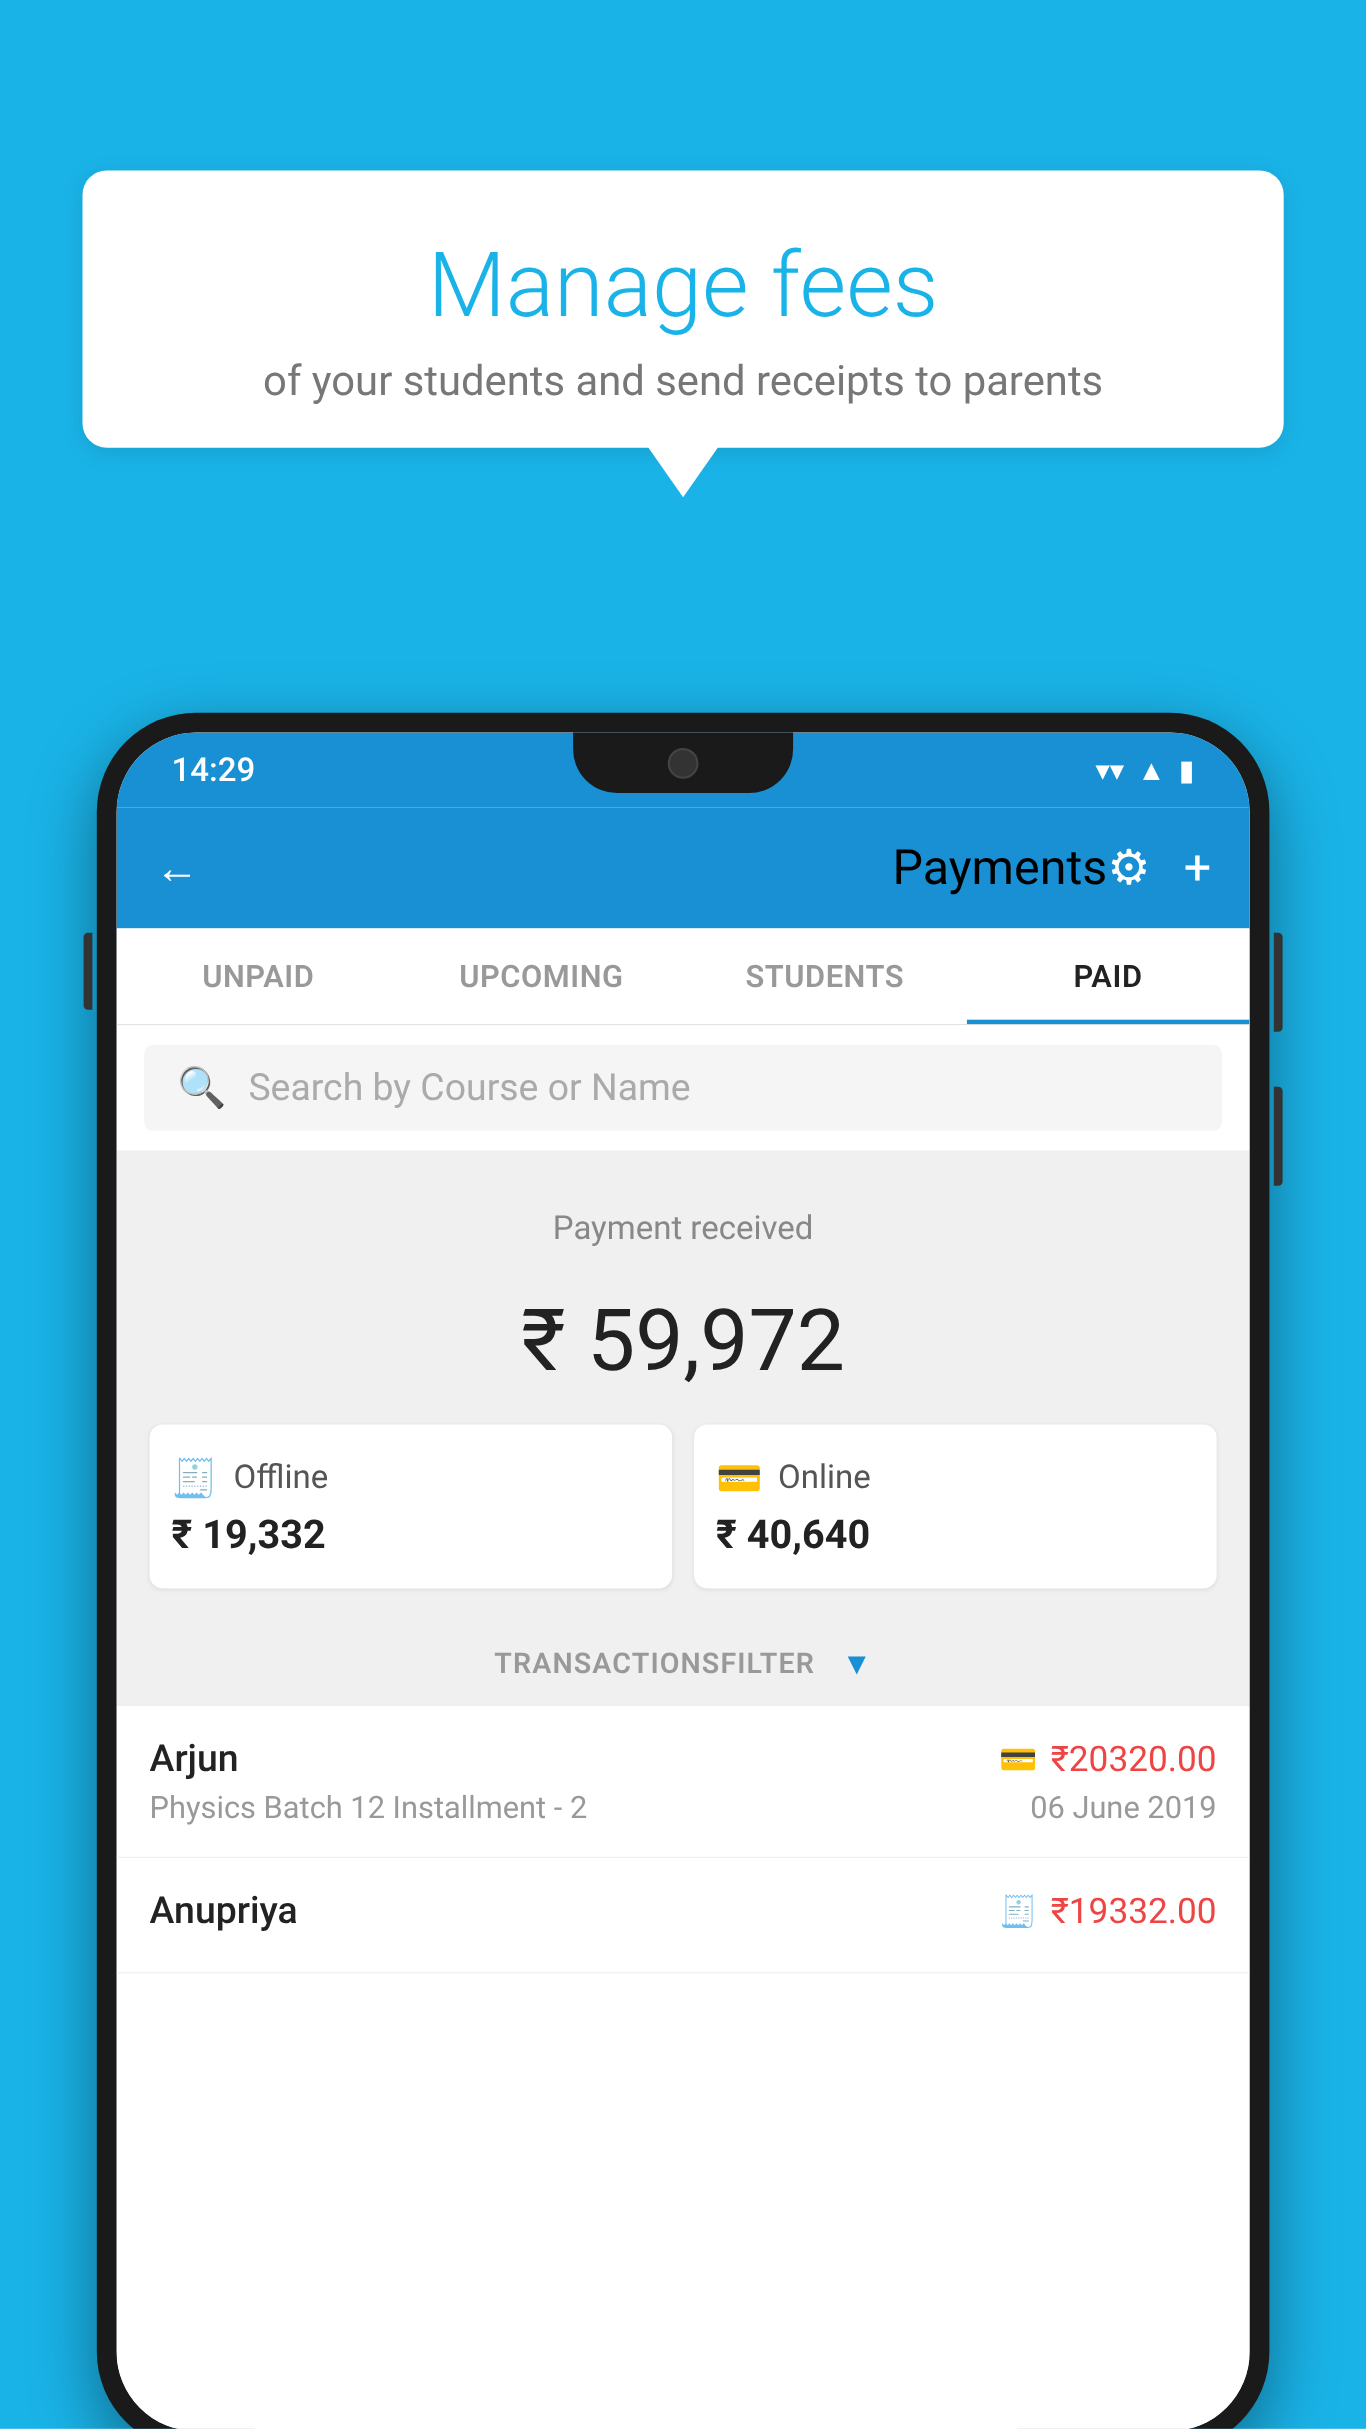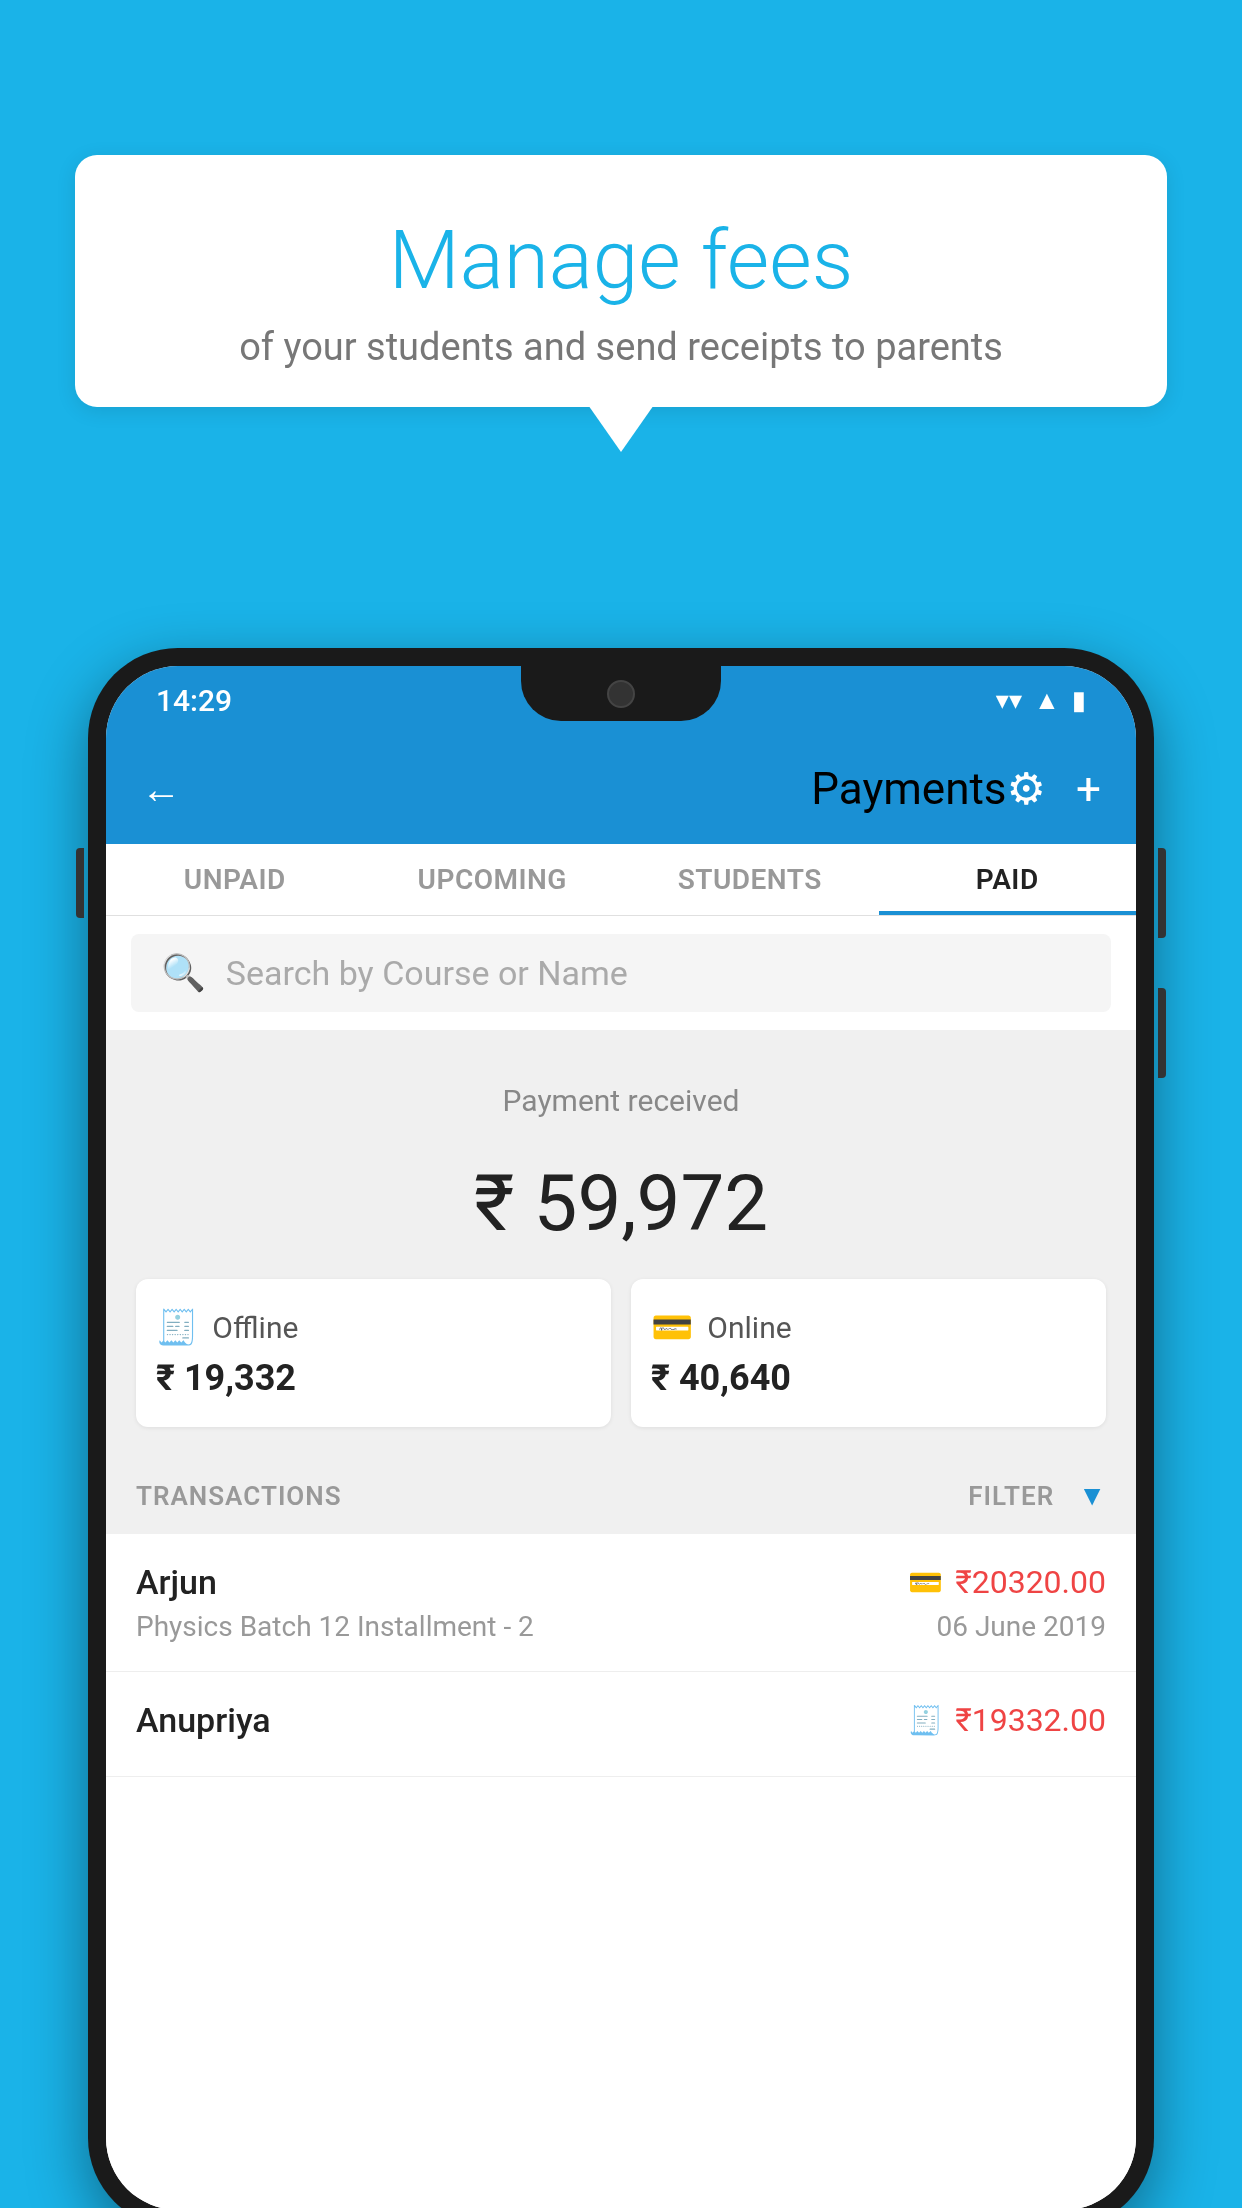--- a/index.html
+++ b/index.html
@@ -172,21 +172,21 @@
     .header-gear, .header-plus {
       color: white;
       font-size: 44px;
       cursor: pointer;
     }
 
     
     .tab-bar {
       background: white;
       display: flex;
-      height: 72px;
+      height: 88px;
       flex-shrink: 0;
       border-bottom: 1px solid #e0e0e0;
     }
 
     .tab-item {
       flex: 1;
       display: flex;
       align-items: center;
       justify-content: center;
       font-size: 28px;
@@ -295,21 +295,21 @@
       color: #222;
       font-size: 36px;
       font-weight: 700;
       margin-top: 6px;
     }
 
     
     .transactions-header {
       display: flex;
       align-items: center;
-      justify-content: space-between;
+      justify-content: center;
       padding: 22px 30px;
       background: #f0f0f0;
     }
 
     .transactions-label {
       color: #999;
       font-size: 26px;
       font-weight: 600;
       letter-spacing: 1px;
     }

